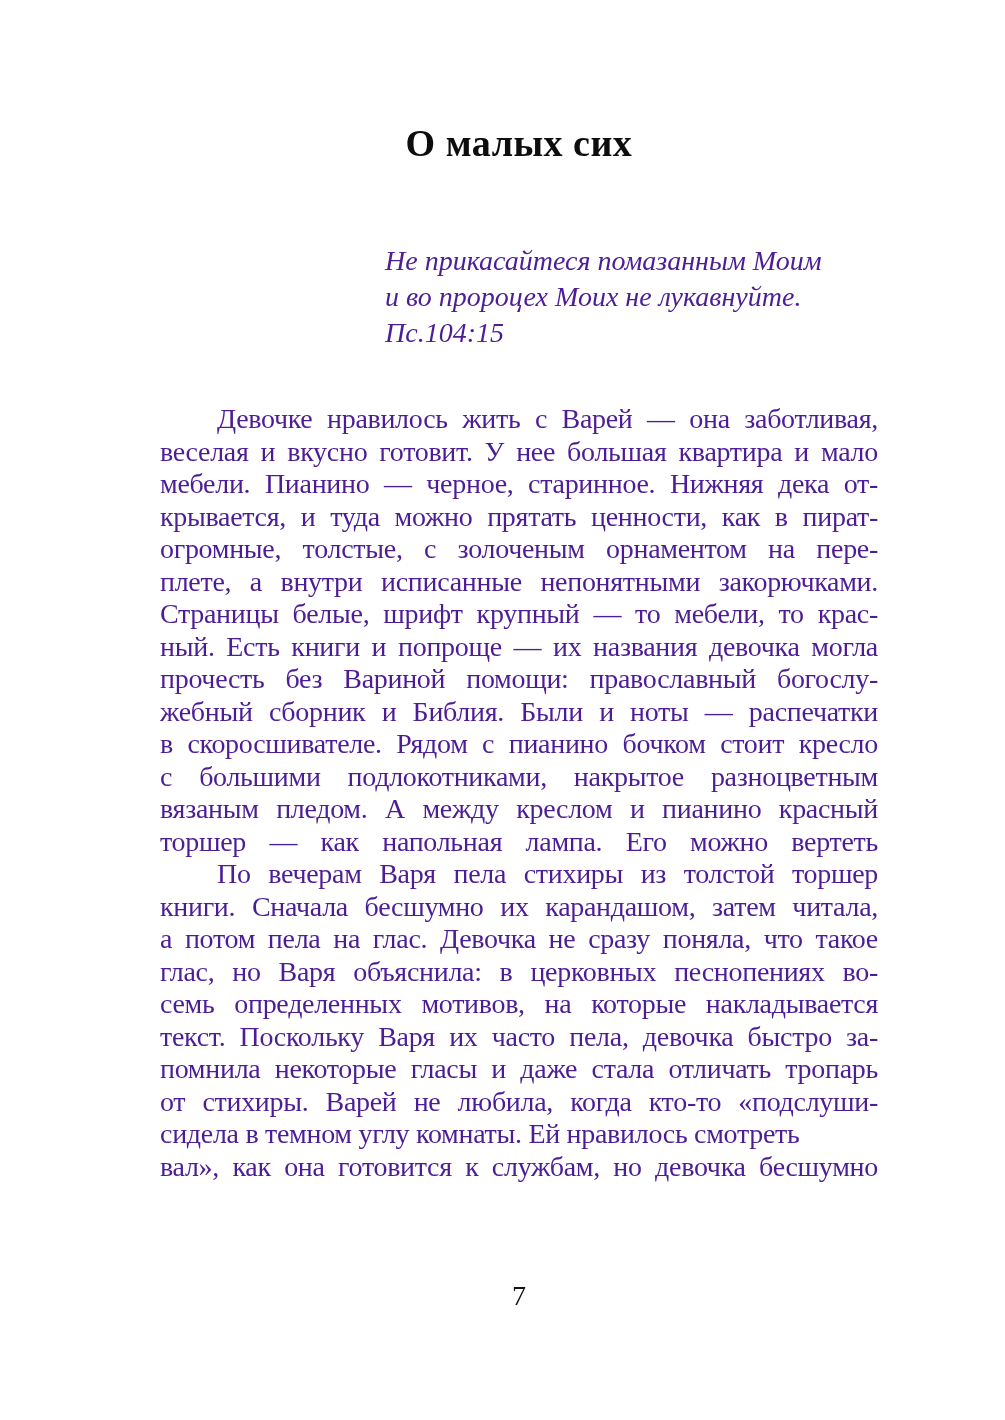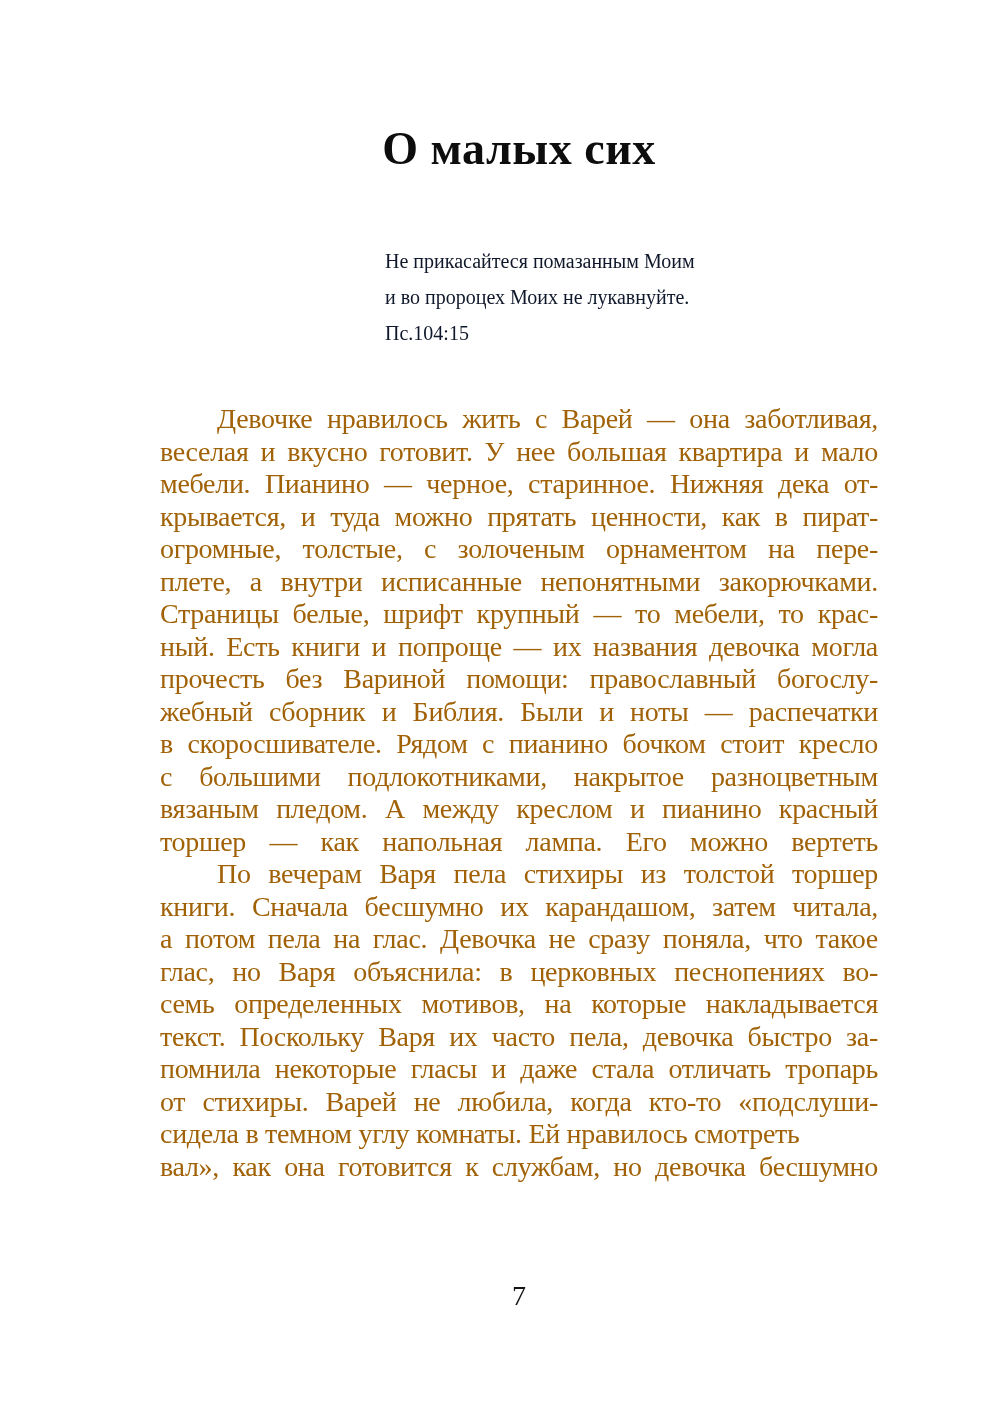--- a/index.html
+++ b/index.html
@@ -15,48 +15,49 @@
     color: #111111;
     font-family: "Liberation Serif", "DejaVu Serif", serif;
     overflow: hidden;
   }
   .chapter-title {
     position: absolute;
     top: 121px;
     left: 160px;
     width: 718px;
     margin: 0;
-    font-size: 46px;
+    font-size: 38px;
     font-weight: bold;
     text-align: center;
     line-height: 1.2;
     letter-spacing: 0.5px;
     color: #0d0d0d;
   }
   .epigraph {
     position: absolute;
     top: 243px;
     left: 385px;
     width: 470px;
-    font-size: 20px;
+    font-style: italic;
+    font-size: 28px;
     line-height: 36px;
-    color: #0f172a;
+    color: #4c1d95;
   }
   .epigraph-line {
     white-space: nowrap;
   }
   .body-text {
     position: absolute;
     top: 403px;
     left: 160px;
     width: 718px;
     font-size: 28px;
     line-height: 32.5px;
     letter-spacing: -0.3px;
-    color: #a16207;
+    color: #4c1d95;
   }
   .line {
     text-align: justify;
     text-align-last: justify;
     white-space: normal;
     overflow: hidden;
     height: 32.5px;
   }
   .line.indent {
     text-indent: 57px;

